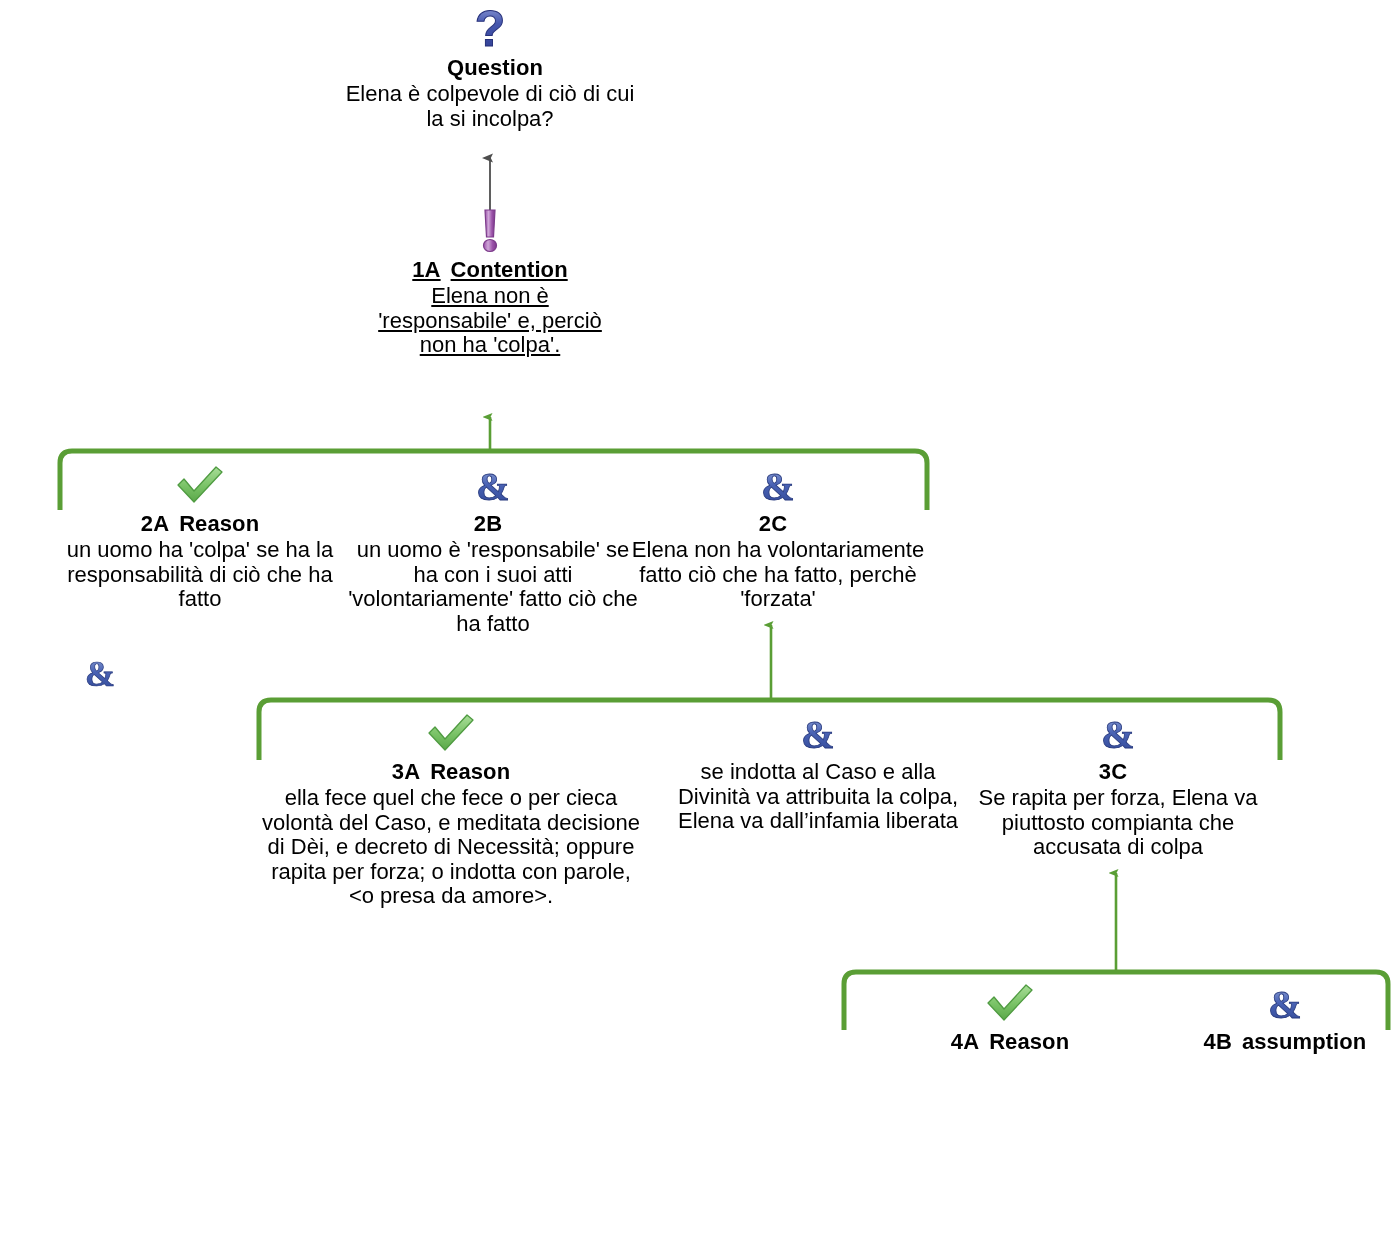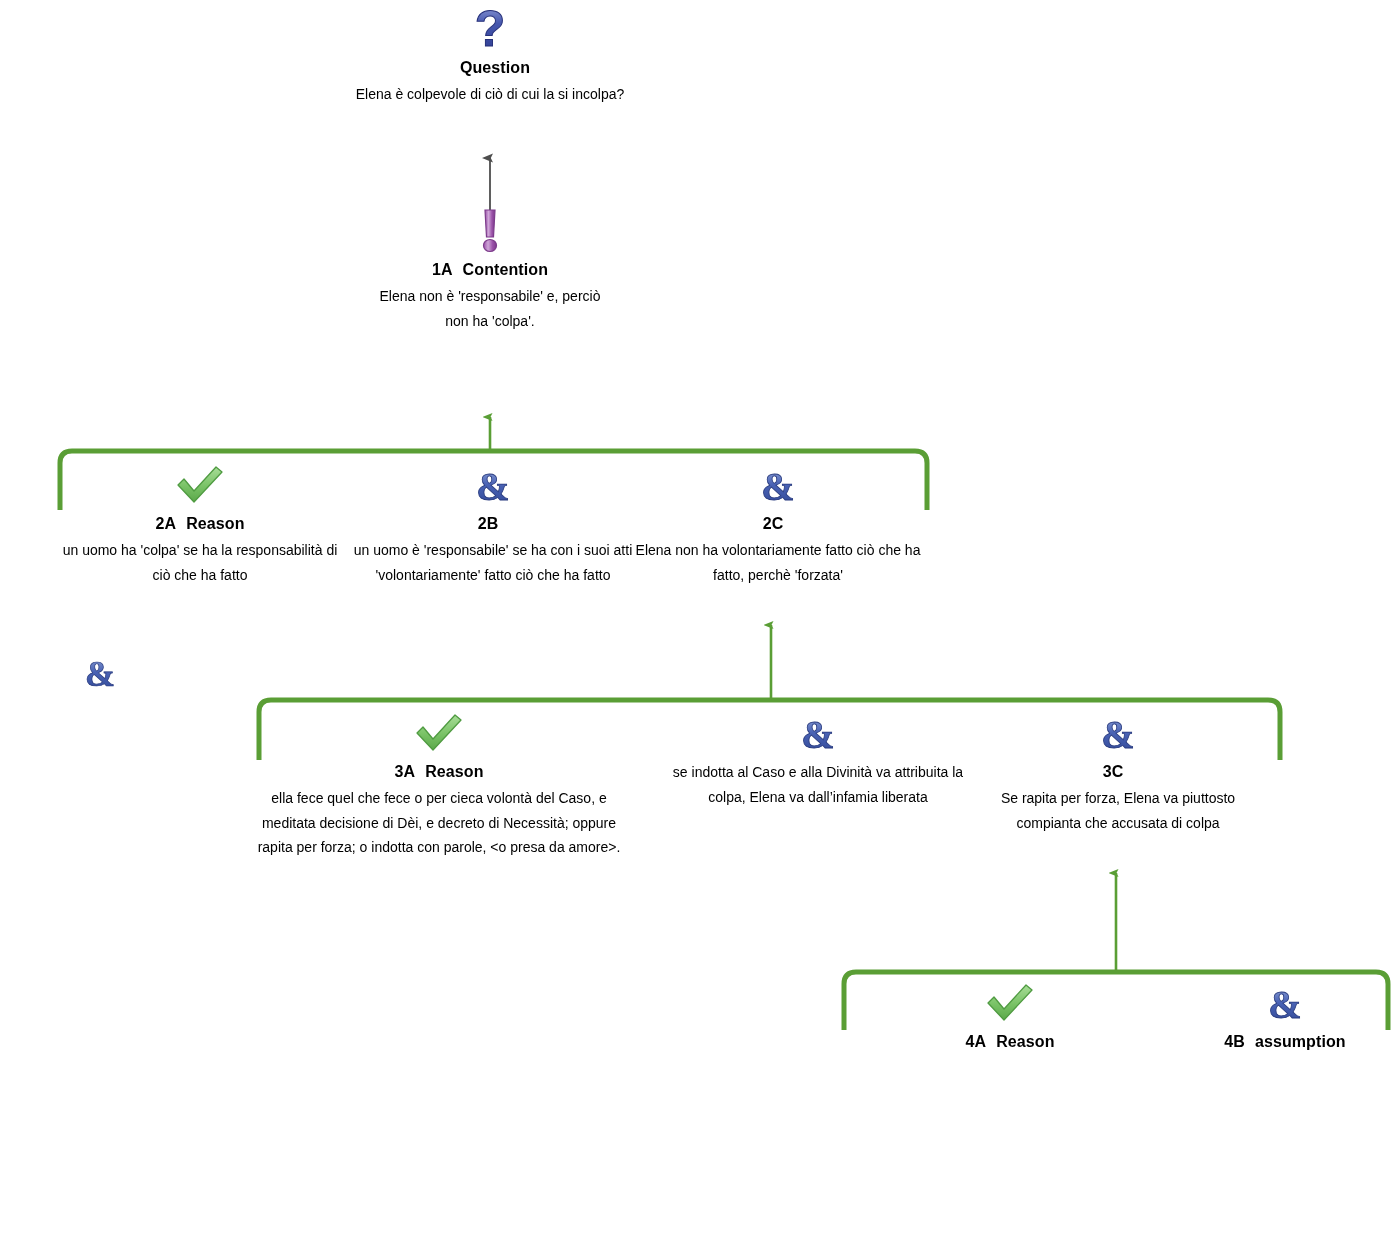--- a/index.html
+++ b/index.html
@@ -37,38 +37,38 @@
   }
   .node-icon {
     display: block;
     margin: 0 auto 2px auto;
     height: 46px;
     line-height: 46px;
   }
   .node-icon svg { display: block; margin: 0 auto; }
   .node-title {
     font-weight: bold;
-    font-size: 16px;
+    font-size: 22px;
     line-height: 24px;
     letter-spacing: 0.1px;
     white-space: nowrap;
   }
   .node-title .num { margin-right: 10px; }
   .node-text {
-    font-size: 14px;
+    font-size: 22px;
     line-height: 24.5px;
     margin-top: 2px;
   }
   
   #node-question { left: 340px; top: 2px;  width: 300px; }
-  #node-1A       { left: 375px; top: 204px; width: 230px; }
+  #node-1A       { left: 375px; top: 204px; width: 230px; text-decoration: underline; }
   #node-2A       { left: 55px;  top: 464px; width: 290px; text-align: center; }
   #node-2B       { left: 348px; top: 464px; width: 290px; }
   #node-2C       { left: 628px; top: 464px; width: 300px; }
-  #node-3A       { left: 244px; top: 712px; width: 390px; }
+  #node-3A       { left: 256px; top: 712px; width: 390px; }
   #node-3B       { left: 668px; top: 712px; width: 300px; }
   #node-3C       { left: 968px; top: 712px; width: 300px; }
   #node-4A       { left: 835px; top: 982px; width: 350px; }
   #node-4B       { left: 1185px; top: 982px; width: 200px; }
 
   #node-question .node-icon { height: 52px; }
   #node-1A .node-icon { height: 52px; }
 
   
   #stray-amp {

